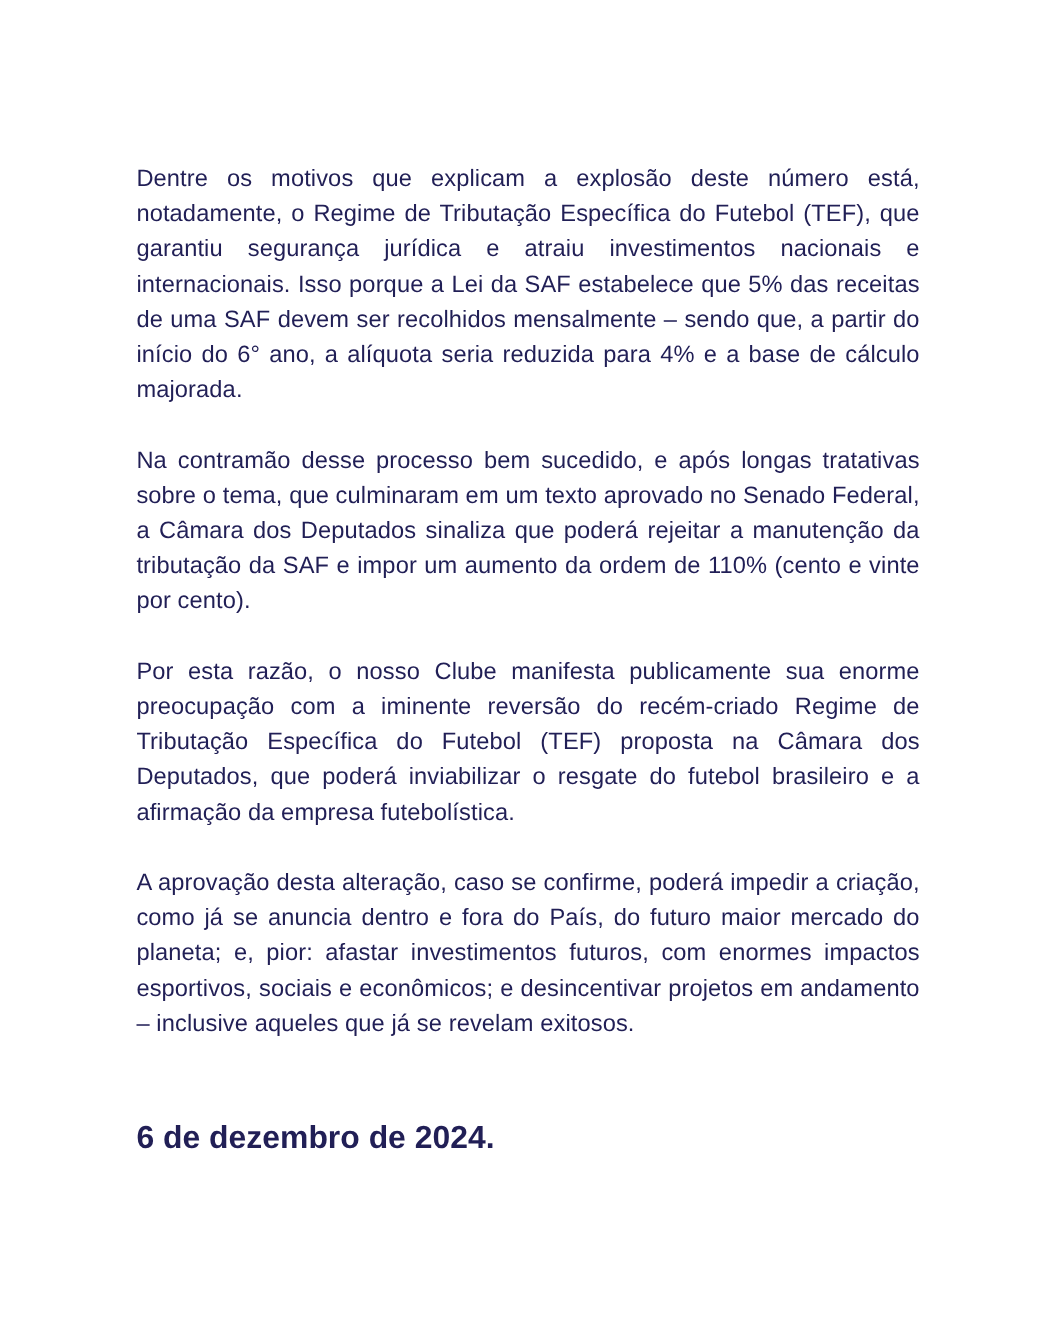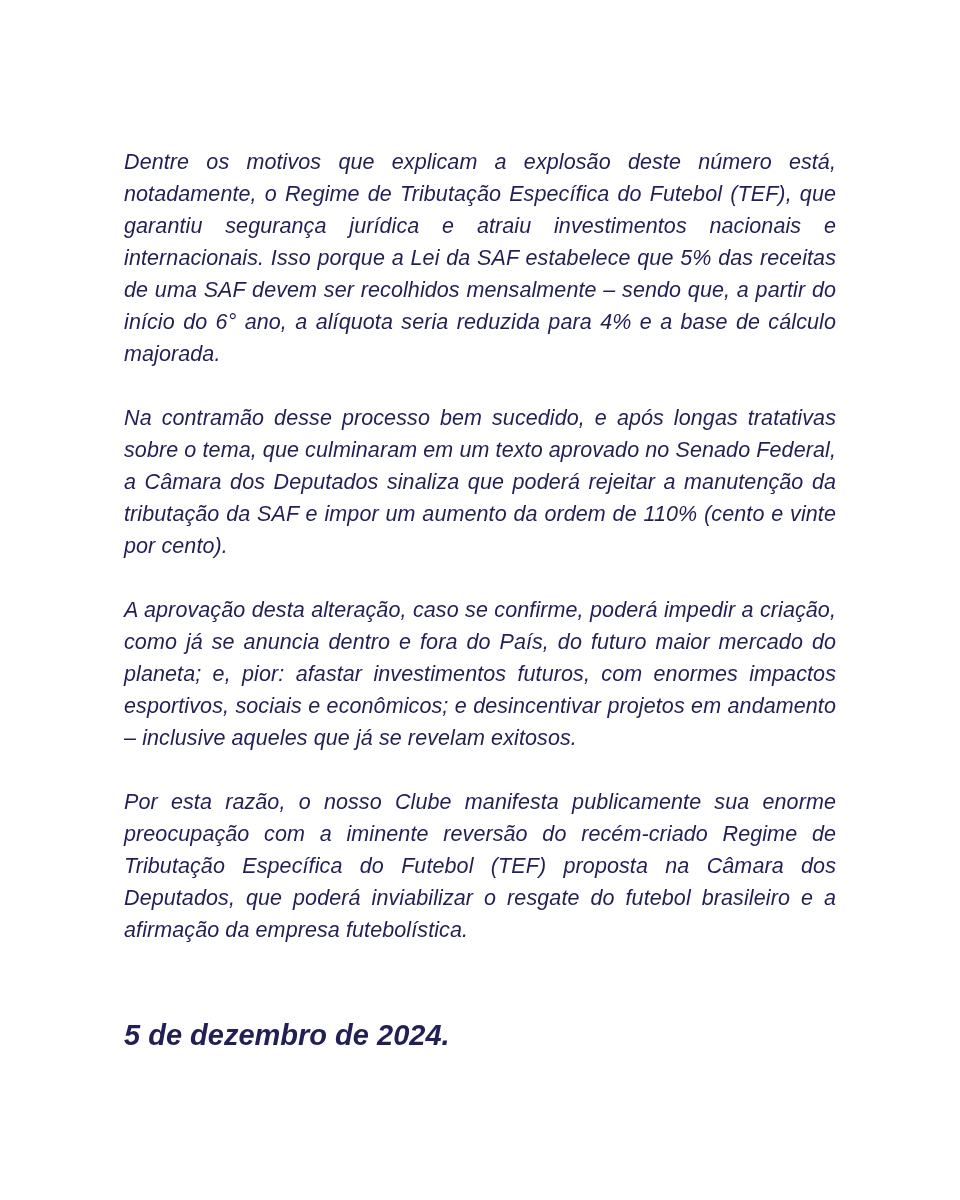--- a/index.html
+++ b/index.html
@@ -14,21 +14,20 @@
     background: #ffffff;
     overflow: hidden;
     font-family: "Liberation Sans", sans-serif;
   }
   .content {
     position: absolute;
     top: 146px;
     left: 124px;
     width: 712px;
     color: #211f56;
-    font-style: italic;
   }
   .body-paragraph {
     margin: 0 0 32px 0;
     font-size: 21.5px;
     line-height: 32px;
     letter-spacing: 0.1px;
     text-align: justify;
     text-justify: inter-word;
     color: #211f56;
     font-weight: 500;
@@ -42,17 +41,17 @@
     text-align: left;
   }
 </style>
 </head>
 <body>
 
 <div class="page">
   <div class="content">
     <p class="body-paragraph">Dentre os motivos que explicam a explosão deste número está, notadamente, o Regime de Tributação Específica do Futebol (TEF), que garantiu segurança jurídica e atraiu investimentos nacionais e internacionais. Isso porque a Lei da SAF estabelece que 5% das receitas de uma SAF devem ser recolhidos mensalmente – sendo que, a partir do início do 6° ano, a alíquota seria reduzida para 4% e a base de cálculo majorada.</p>
     <p class="body-paragraph">Na contramão desse processo bem sucedido, e após longas tratativas sobre o tema, que culminaram em um texto aprovado no Senado Federal, a Câmara dos Deputados sinaliza que poderá rejeitar a manutenção da tributação da SAF e impor um aumento da ordem de 110% (cento e vinte por cento).</p>
+    <p class="body-paragraph">Por esta razão, o nosso Clube manifesta publicamente sua enorme preocupação com a iminente reversão do recém-criado Regime de Tributação Específica do Futebol (TEF) proposta na Câmara dos Deputados, que poderá inviabilizar o resgate do futebol brasileiro e a afirmação da empresa futebolística.</p>
     <p class="body-paragraph">A aprovação desta alteração, caso se confirme, poderá impedir a criação, como já se anuncia dentro e fora do País, do futuro maior mercado do planeta; e, pior: afastar investimentos futuros, com enormes impactos esportivos, sociais e econômicos; e desincentivar projetos em andamento – inclusive aqueles que já se revelam exitosos.</p>
-    <p class="body-paragraph">Por esta razão, o nosso Clube manifesta publicamente sua enorme preocupação com a iminente reversão do recém-criado Regime de Tributação Específica do Futebol (TEF) proposta na Câmara dos Deputados, que poderá inviabilizar o resgate do futebol brasileiro e a afirmação da empresa futebolística.</p>
-    <p class="date-line">5 de dezembro de 2024.</p>
+    <p class="date-line">6 de dezembro de 2024.</p>
   </div>
 </div>
 
 </body></html>

